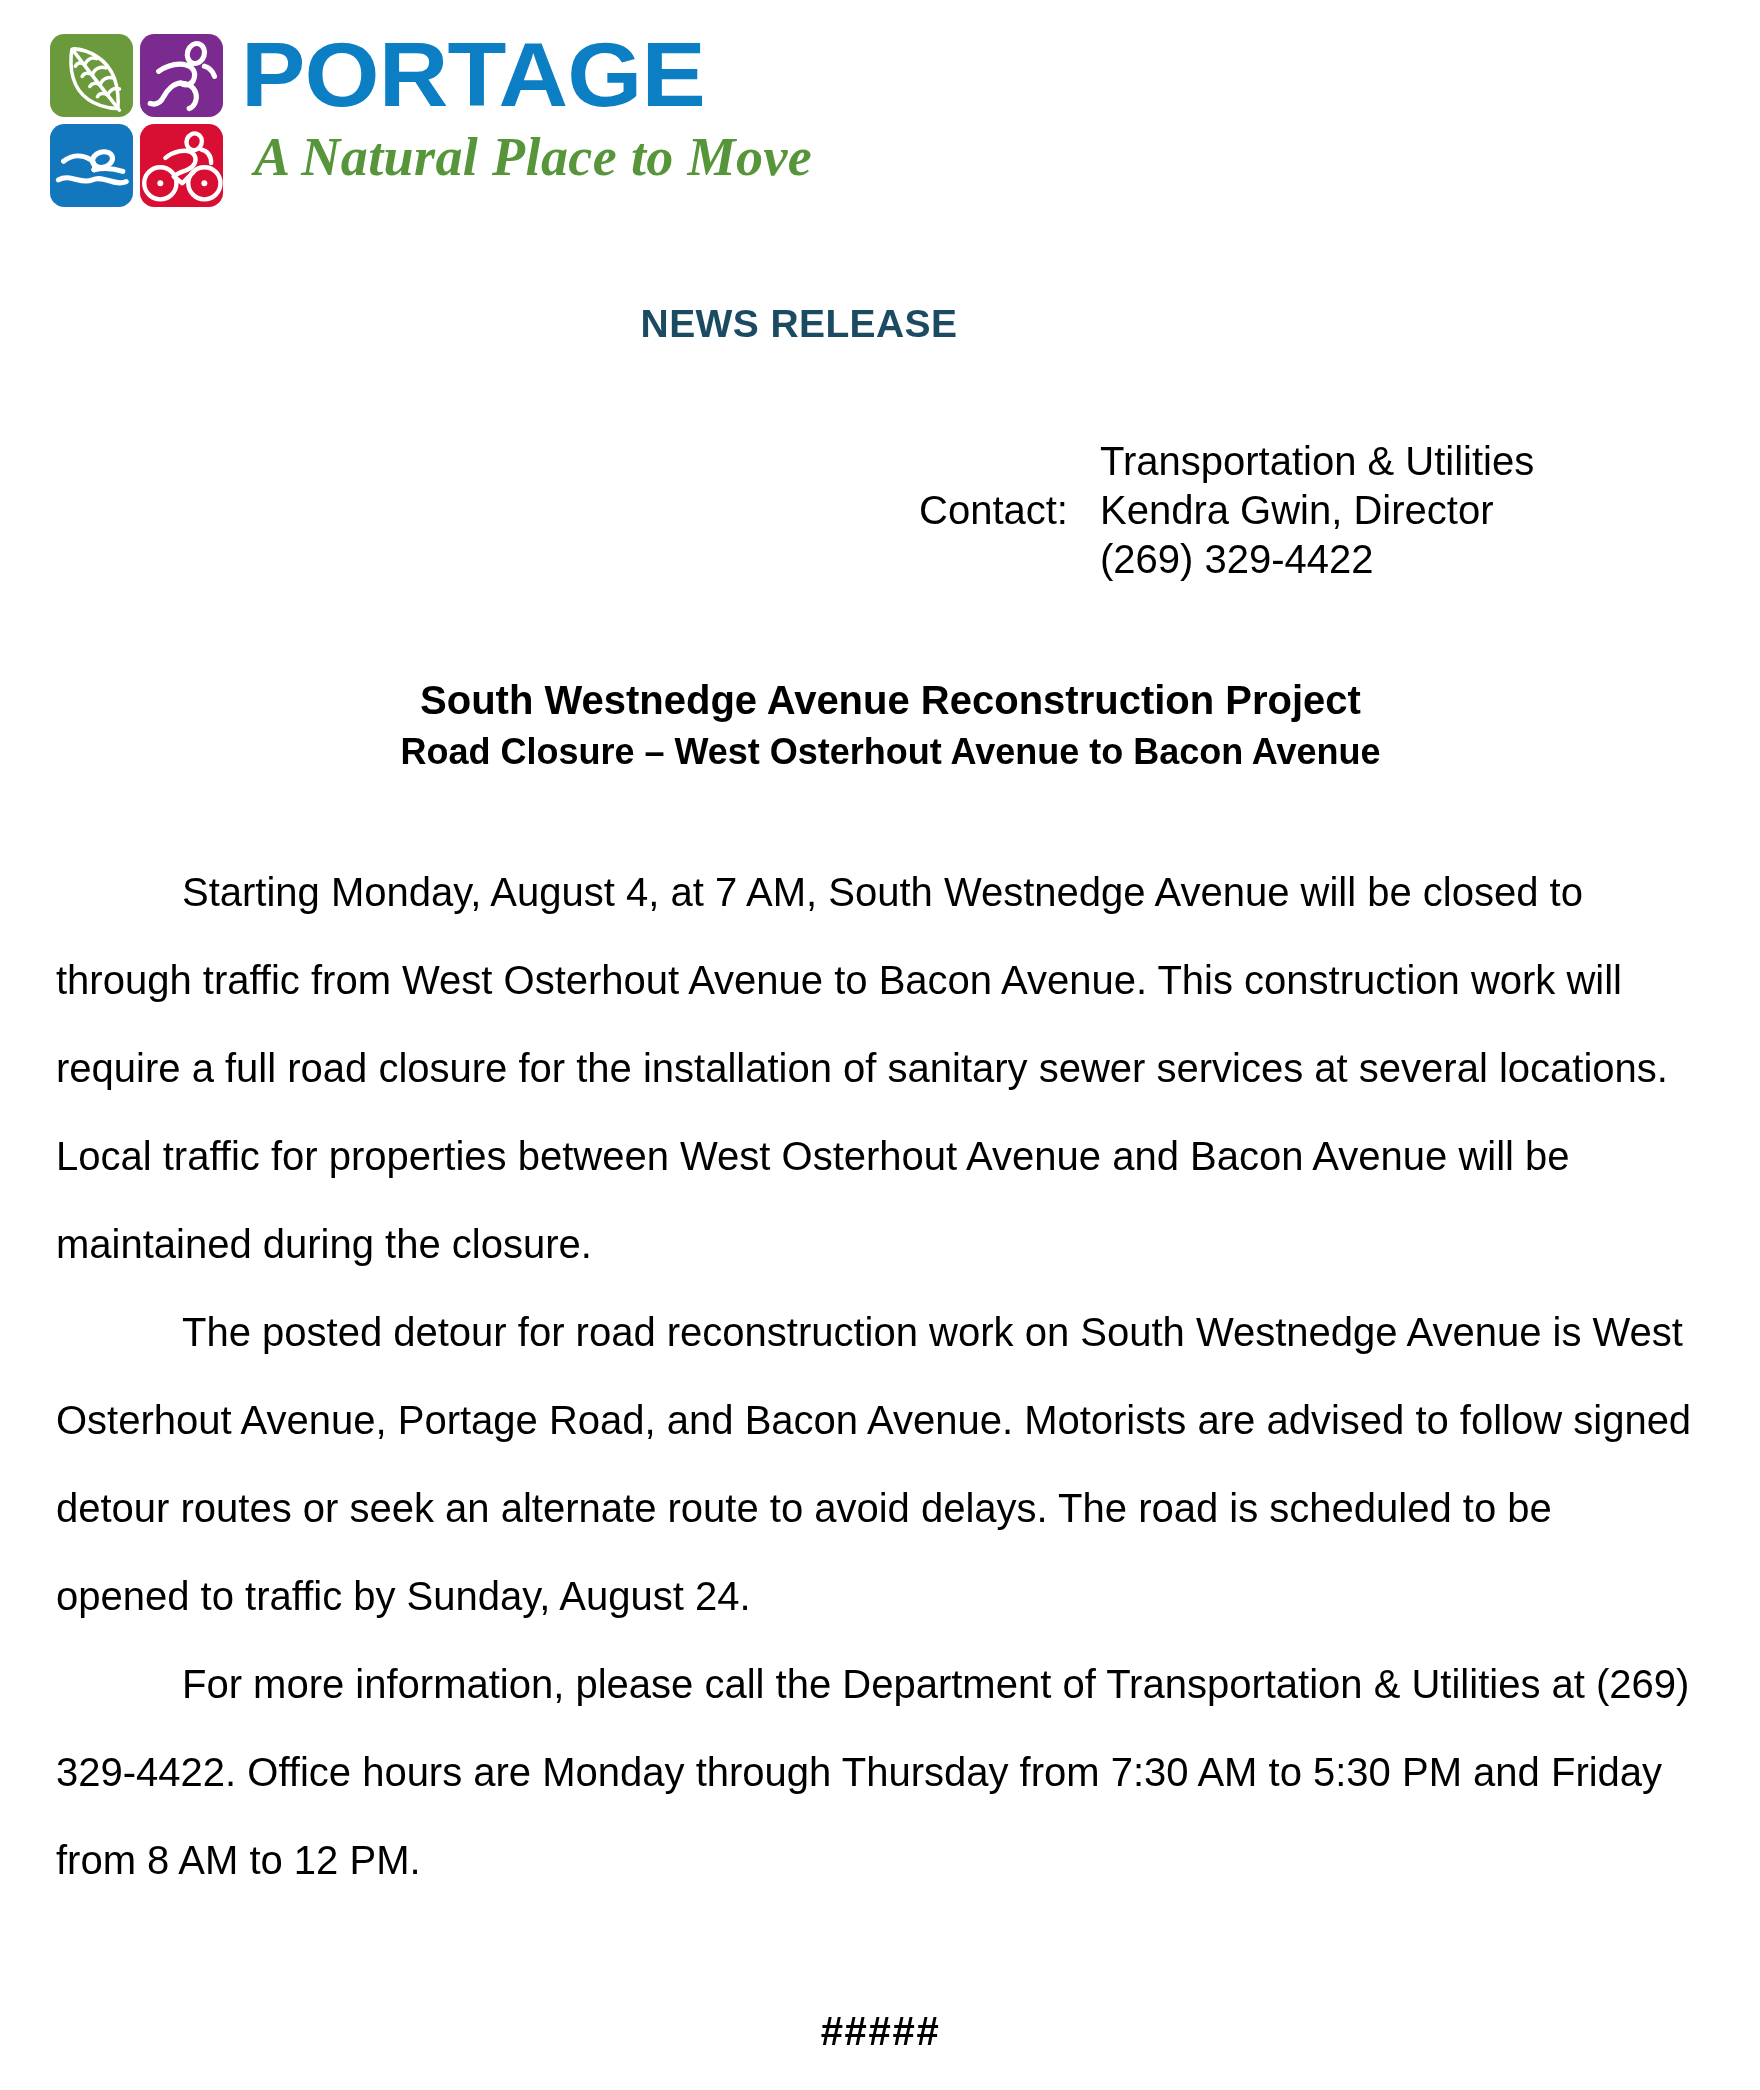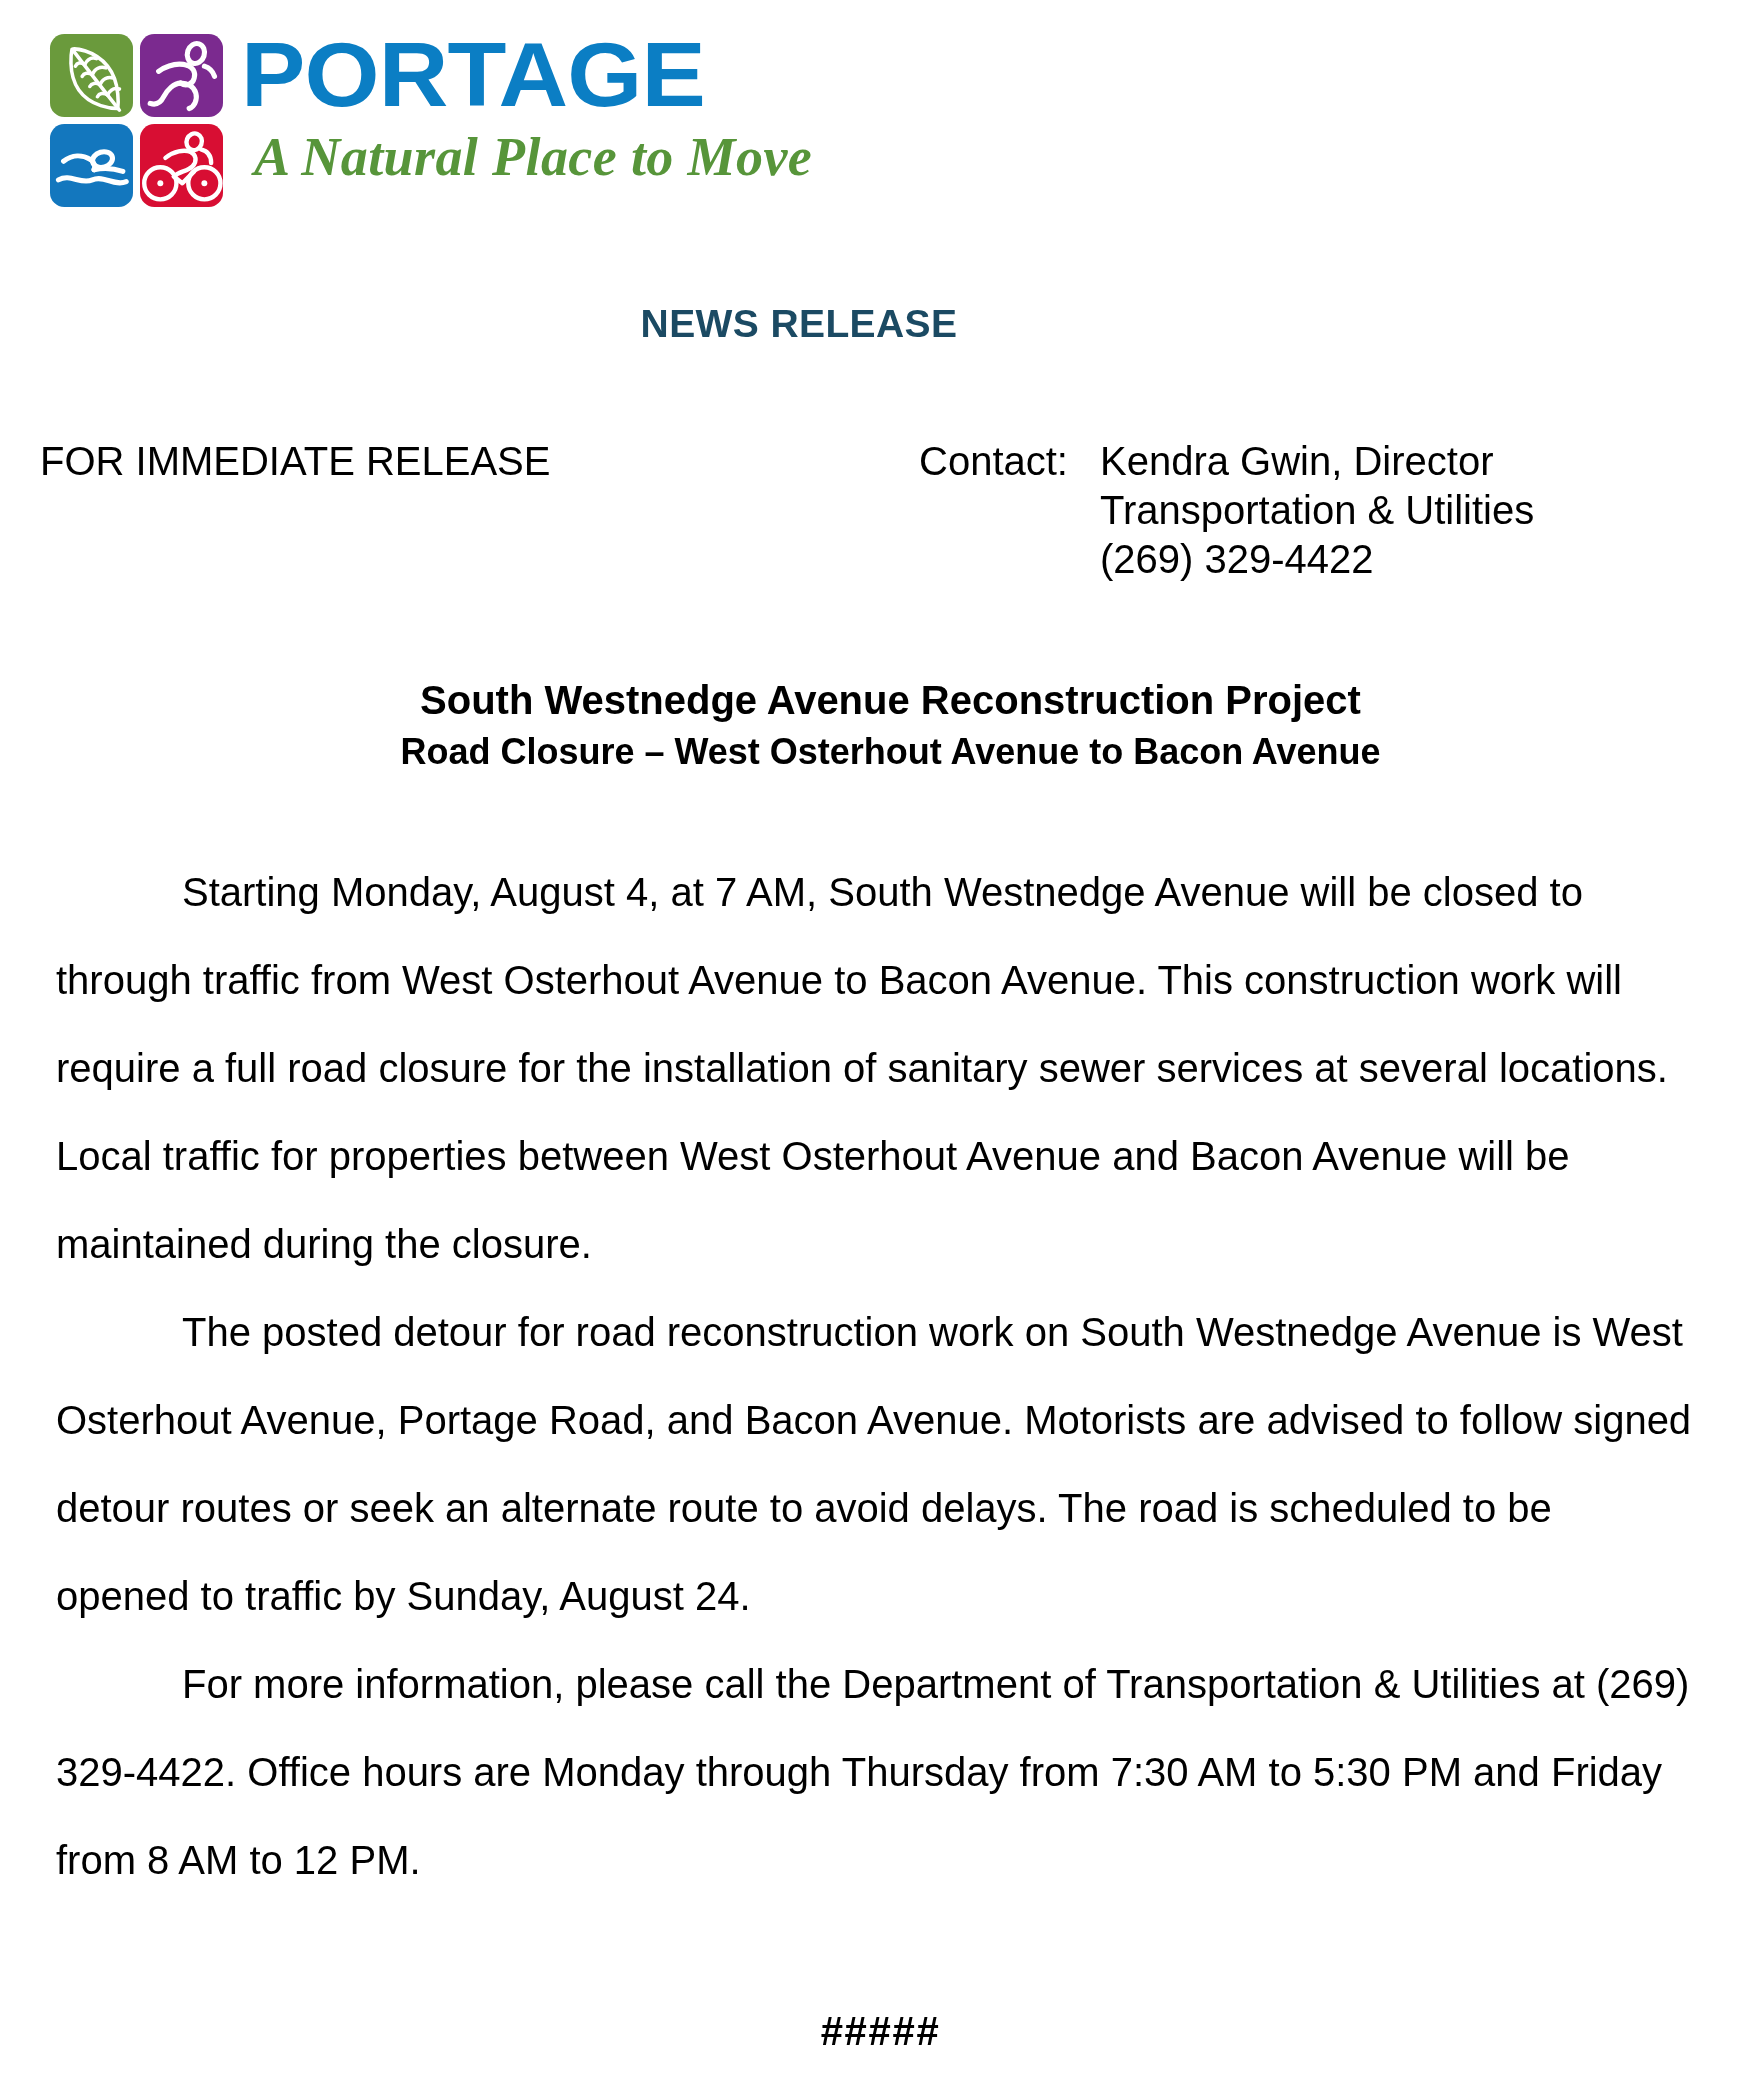--- a/index.html
+++ b/index.html
@@ -241,31 +241,30 @@
 
     </div>
 
     <div class="logo-wordmark">PORTAGE</div>
     <div class="logo-tagline">A Natural Place to Move</div>
   </div>
 
   <div class="news-release-heading">NEWS RELEASE</div>
 
   <div class="release-info">
-    <div>FOR IMMEDIATE RELEASE</div>
   </div>
 
   <div class="contact-block">
+    <div class="contact-row">
+      <span class="contact-label"></span>
+      <span class="contact-value">Transportation &amp; Utilities</span>
+    </div>
     <div class="contact-row">
       <span class="contact-label">Contact:</span>
       <span class="contact-value">Kendra Gwin, Director</span>
-    </div>
-    <div class="contact-row">
-      <span class="contact-label"></span>
-      <span class="contact-value">Transportation &amp; Utilities</span>
     </div>
     <div class="contact-row">
       <span class="contact-label"></span>
       <span class="contact-value">(269) 329-4422</span>
     </div>
   </div>
 
   <div class="doc-title">
     <div class="doc-title-main">South Westnedge Avenue Reconstruction Project</div>
     <div class="doc-title-sub">Road Closure –  West Osterhout Avenue to Bacon Avenue</div>

